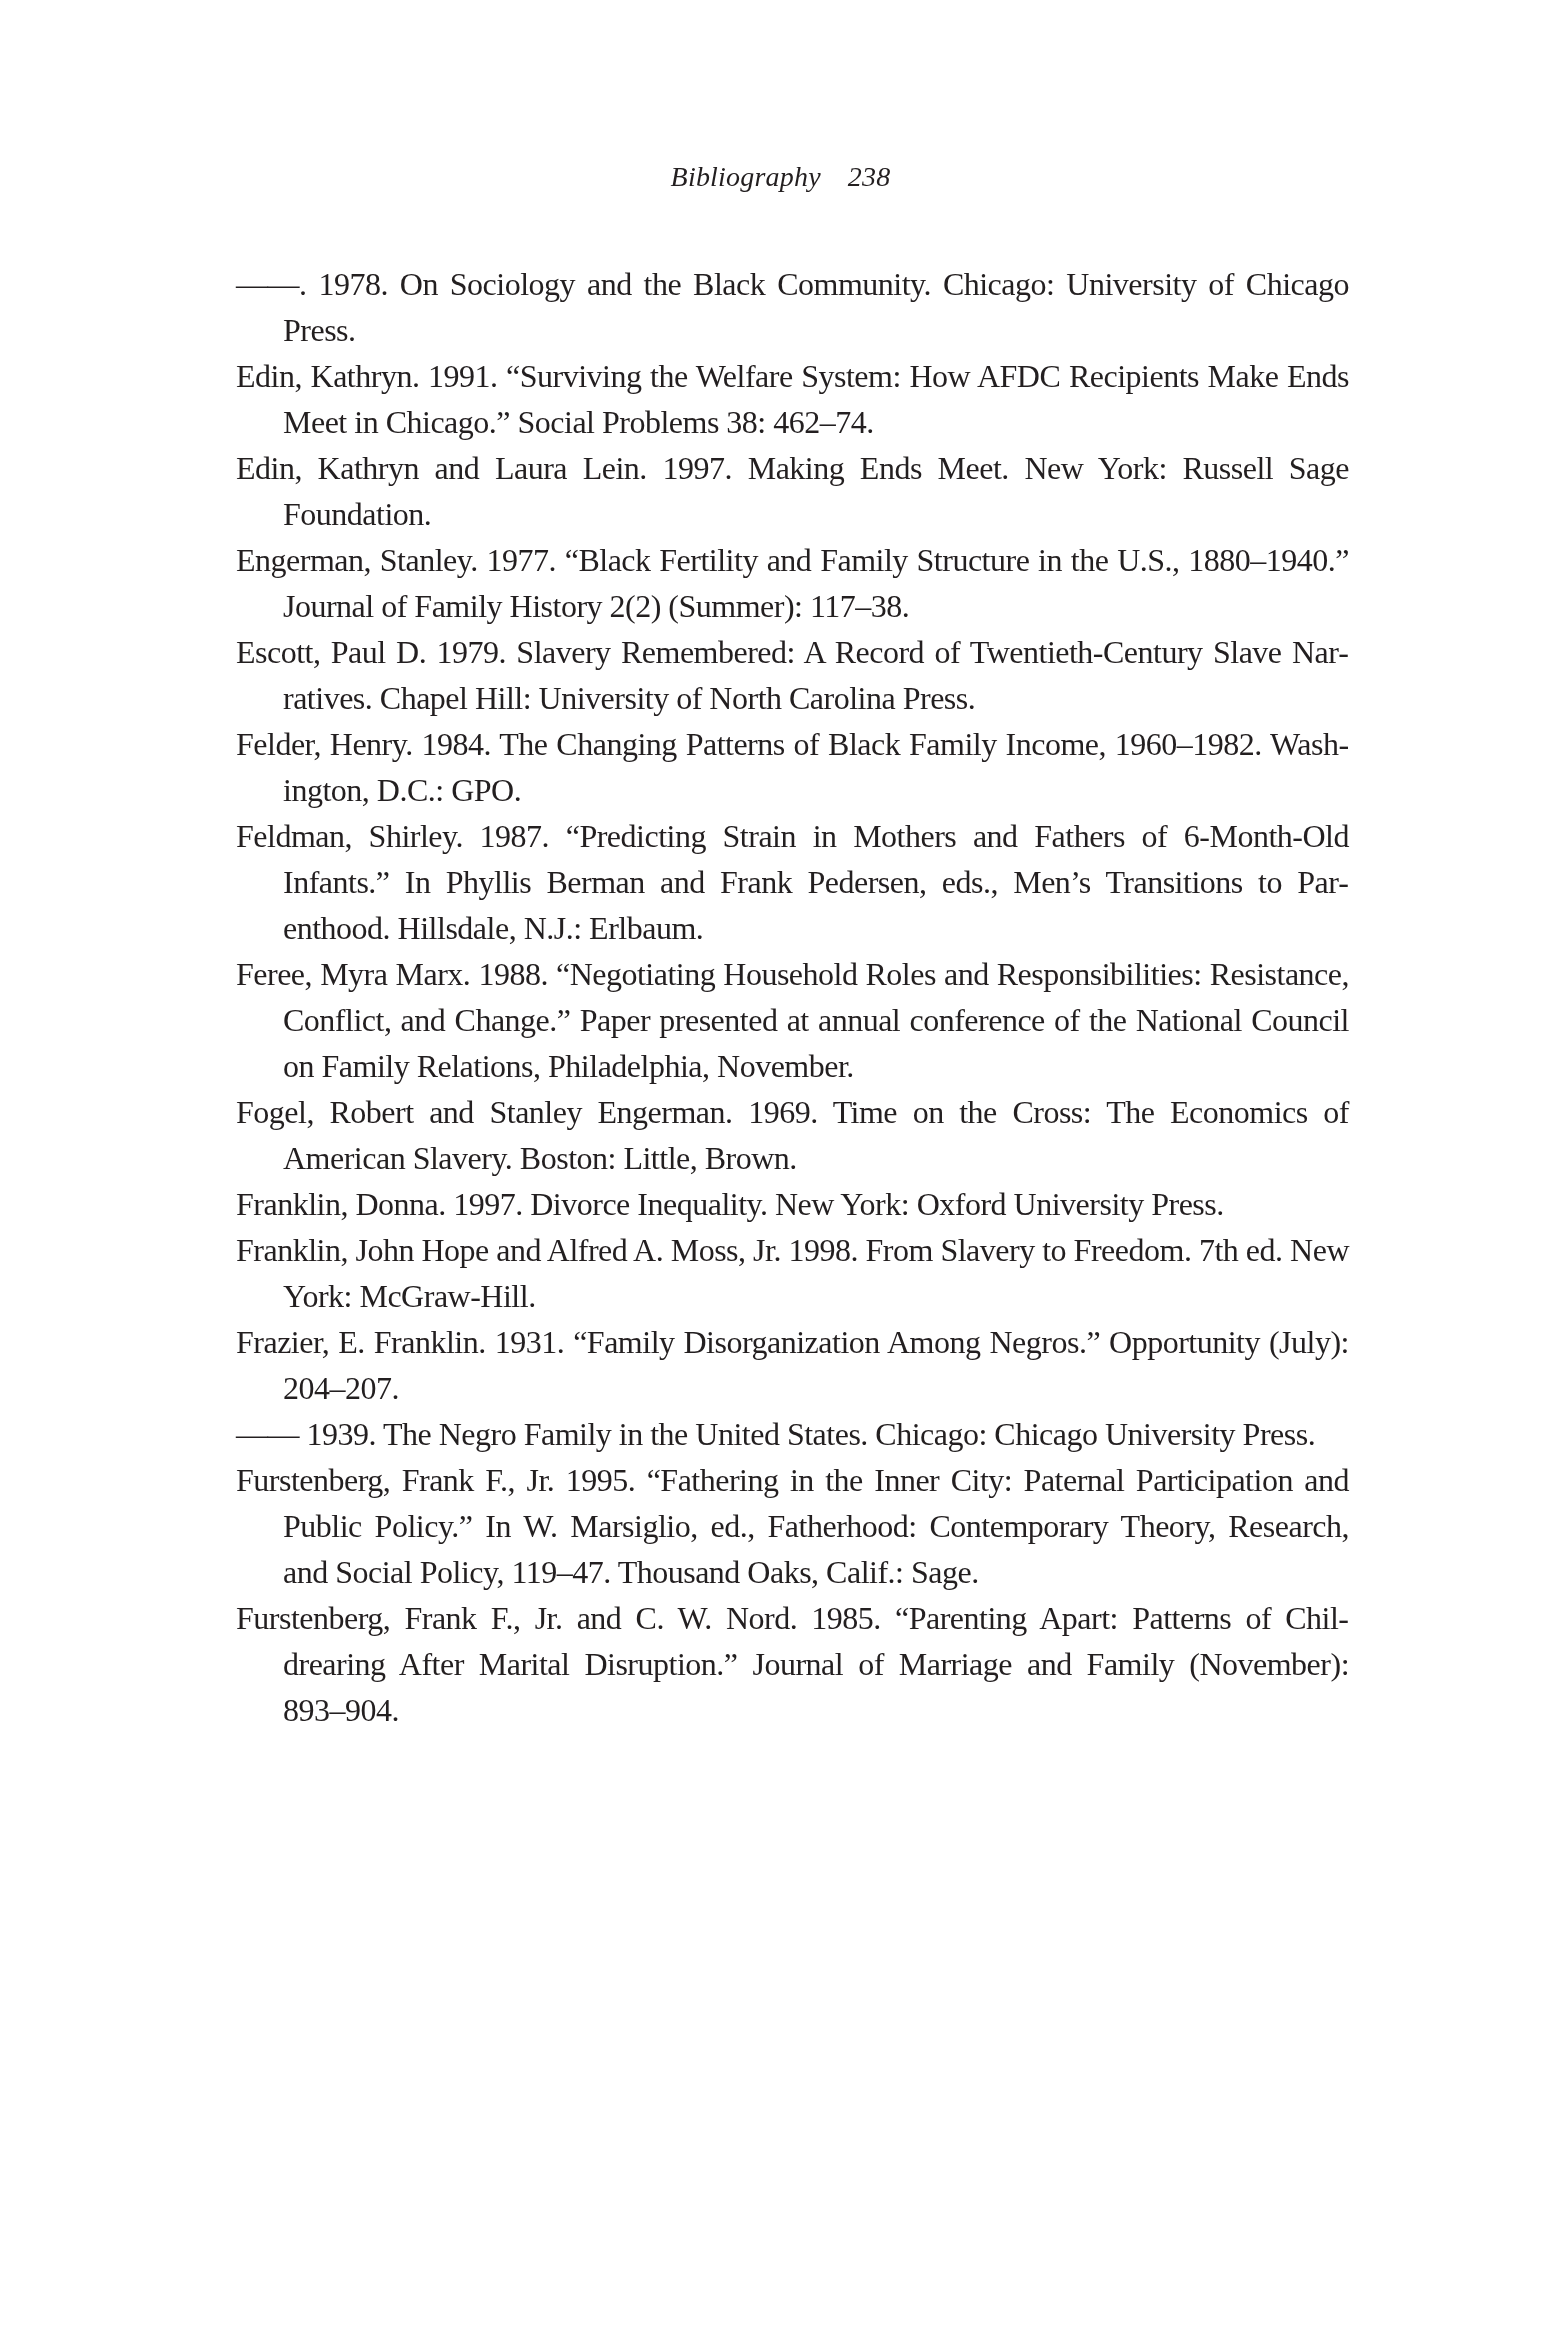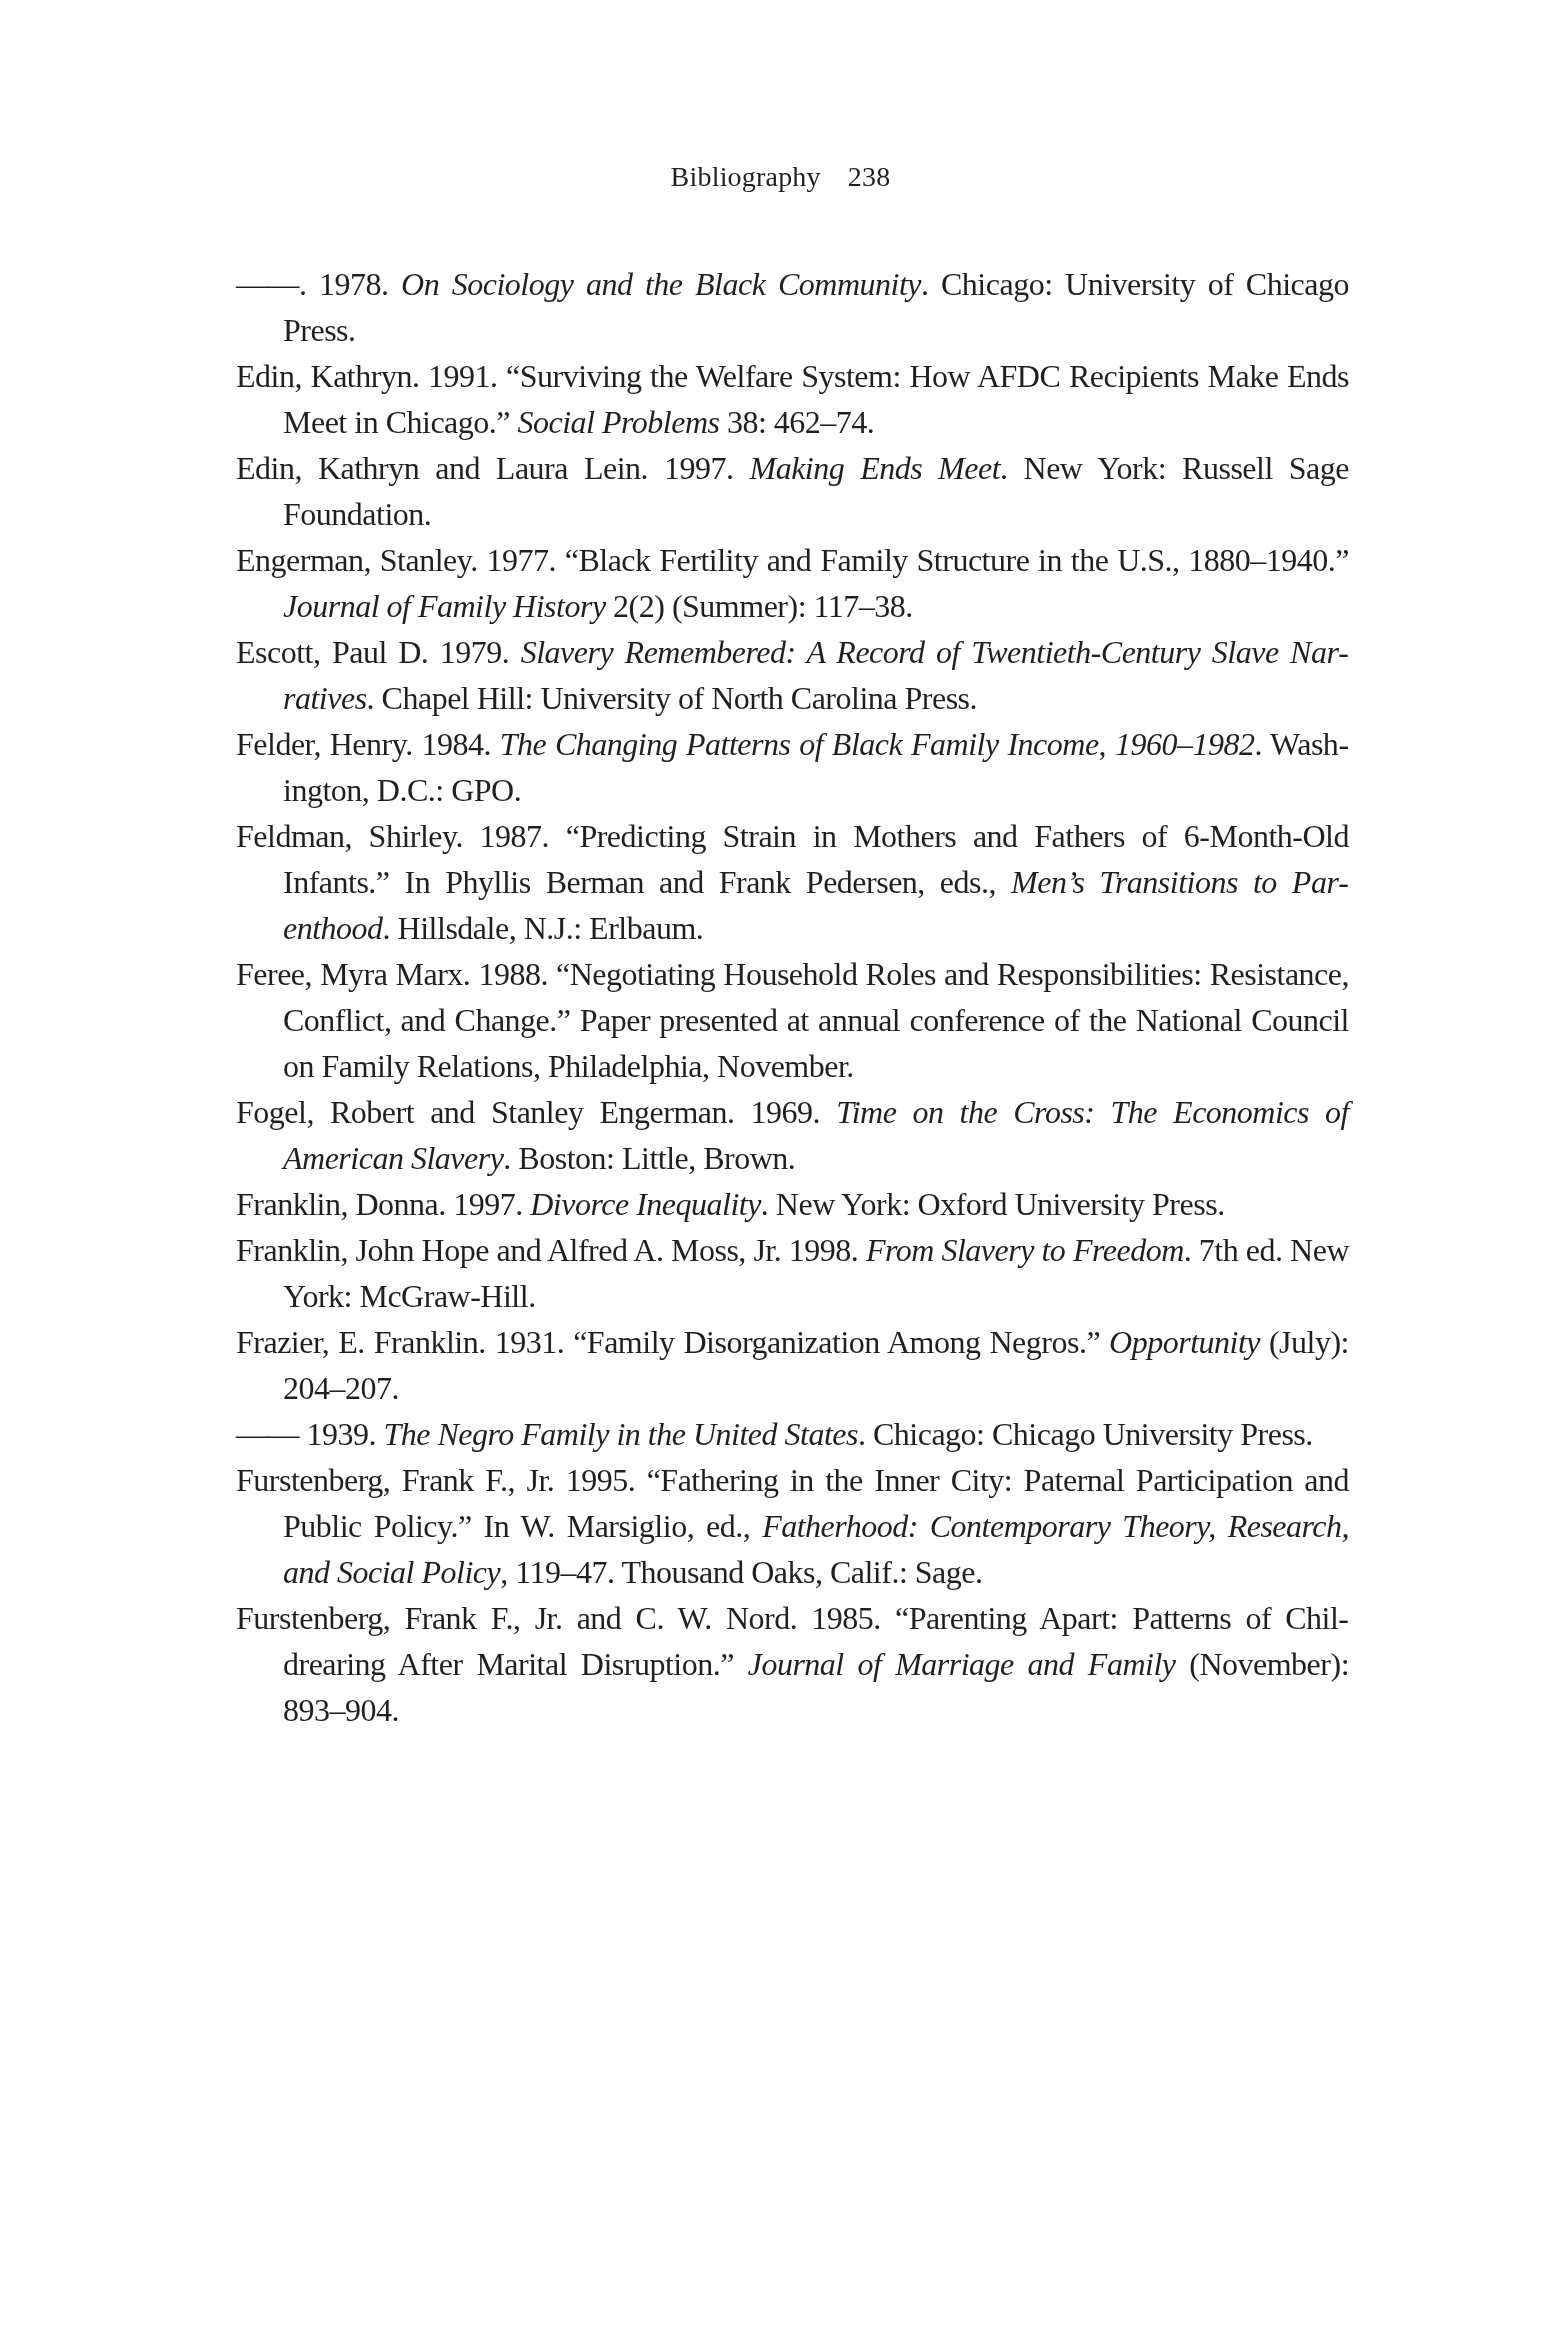--- a/index.html
+++ b/index.html
@@ -3,36 +3,36 @@
 <meta charset="utf-8">
 <style>
   html, body { margin: 0; padding: 0; background: #ffffff; }
   body {
     width: 1561px; height: 2341px; position: relative; overflow: hidden;
     font-family: "Liberation Serif", "DejaVu Serif", serif;
     color: #231f20;
   }
   .running-head {
     position: absolute; top: 161px; left: 0; width: 1561px;
-    text-align: center; font-size: 28px;
+    text-align: center; font-style: italic; font-size: 28px;
     letter-spacing: 0.2px;
   }
   .running-head .page-num { margin-left: 27px; }
   .biblio {
     position: absolute; top: 261px; left: 236px; width: 1113px;
     font-size: 32px; line-height: 46px;
   }
   .entry {
     padding-left: 47px; text-indent: -47px;
     text-align: justify; text-align-last: left;
     margin: 0;
     letter-spacing: -0.5px; word-spacing: 0px;
     hyphens: manual;
   }
-  .entry .it { font-style: italic; }
+  .entry .it { }
 </style>
 </head>
 <body>
 
 <div class="running-head">
   <span>Bibliography</span><span class="page-num">238</span>
 </div>
 
 <div class="biblio" id="biblio">
     <p class="entry"><span>——. 1978. </span><span class="it">On Sociology and the Black Community</span><span>. Chicago: University of Chicago Press.</span></p>

